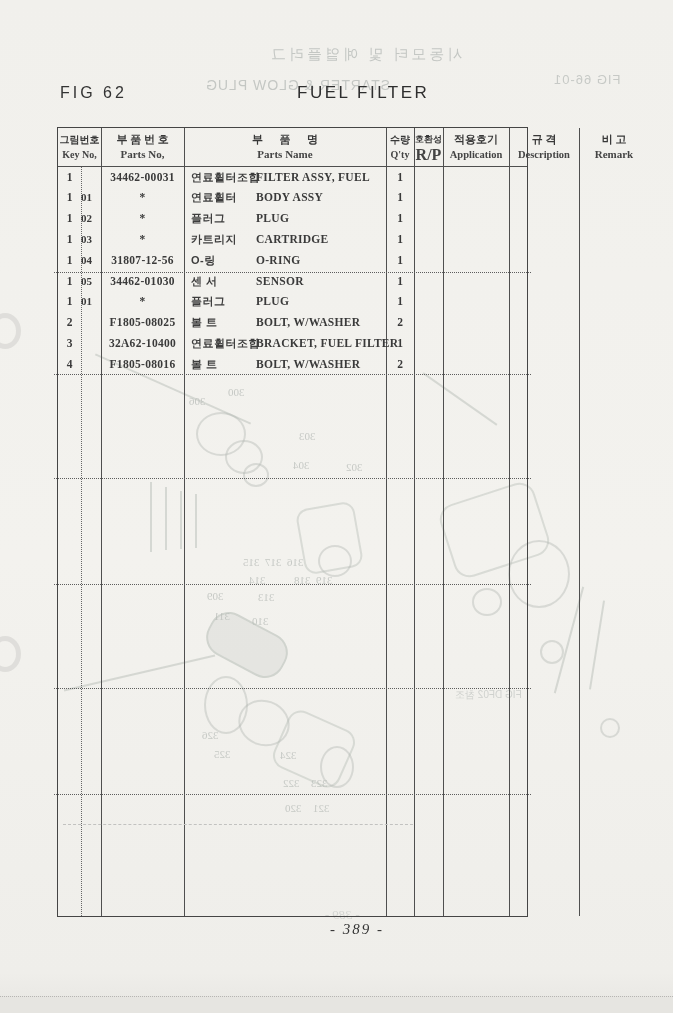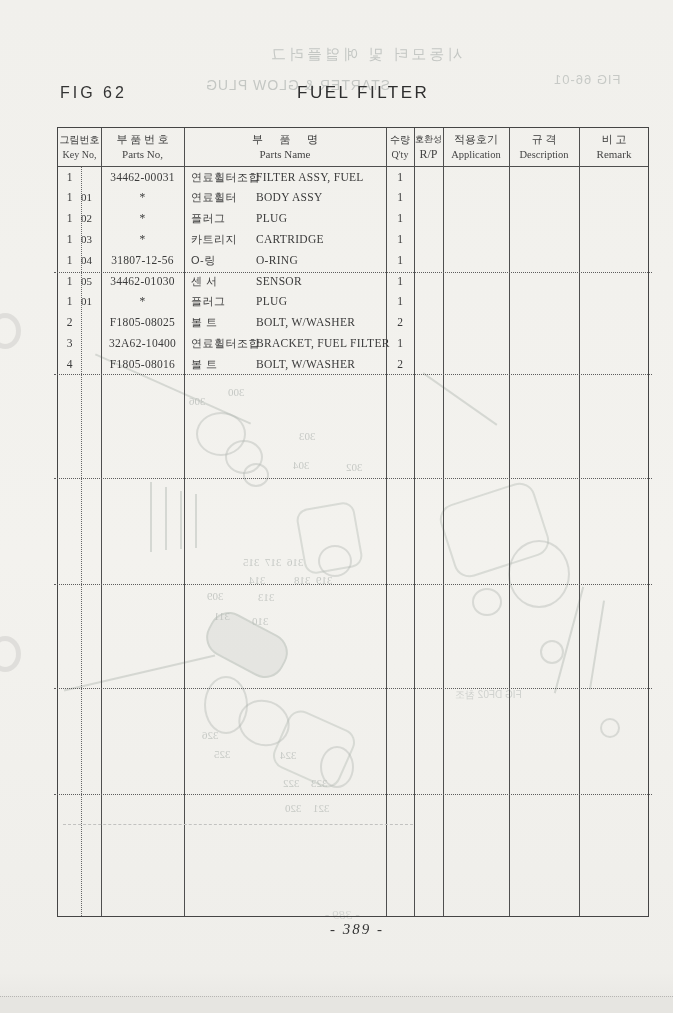--- a/index.html
+++ b/index.html
@@ -17,22 +17,22 @@
   
   .fig-label{position:absolute;left:60px;top:84px;font-family:"Liberation Sans",sans-serif;
              font-size:16px;letter-spacing:3px;color:#333;}
   .title-ko{position:absolute;left:283px;top:53px;font-size:21px;letter-spacing:17px;
             color:#2c2c2c;font-family:"Liberation Sans",sans-serif;white-space:nowrap;}
   .title-en{position:absolute;left:297px;top:83px;font-size:17px;letter-spacing:2.5px;
             color:#2e2e2e;font-family:"Liberation Sans",sans-serif;white-space:nowrap;}
   .pagenum{position:absolute;left:330px;top:921px;font-size:15px;font-style:italic;
            color:#333;letter-spacing:2px;}
   
-  .ptable{position:absolute;left:57px;top:127px;width:592px;height:790px;
-          border:1.5px solid #454545;box-sizing:border-box;}
+  .ptable{position:absolute;left:57px;top:127px;width:471px;height:790px;
+          border:1.5px solid #454545;box-sizing:border-box;font-weight:bold;}
   .vl{position:absolute;top:0;bottom:0;width:1px;background:#4f4f4f;}
   .vl-dot{position:absolute;width:0;border-left:1px dotted #666;top:38px;bottom:0;}
   .hl{position:absolute;left:0;right:0;height:1px;background:#4f4f4f;}
   .hdot{position:absolute;left:-4px;right:-4px;height:0;border-top:1.5px dotted #5d5d5d;}
   .hdot-faint{position:absolute;height:0;border-top:1px dashed #c2c2c0;}
   .hcell{position:absolute;top:0;height:38px;display:flex;flex-direction:column;
          justify-content:center;align-items:center;text-align:center;line-height:15px;}
   .hko{font-size:11px;color:#383838;}
   .hen{font-size:11px;color:#444;font-family:"Liberation Serif",serif;}
   .row{position:absolute;left:0;width:591px;height:21px;line-height:21px;font-size:11.5px;}
@@ -150,21 +150,21 @@
     <div class="hcell" style="left:126px;width:202px;">
       <span class="hko" style="white-space:pre;">부      품      명</span>
       <span class="hen">Parts Name</span>
     </div>
     <div class="hcell" style="left:328px;width:28px;align-items:center;">
       <span class="hko" style="font-size:10px;">수량</span>
       <span class="hen" style="font-size:10px;">Q'ty</span>
     </div>
     <div class="hcell" style="left:356px;width:29px;">
       <span class="hko" style="font-size:9px;">호환성</span>
-      <span class="hen" style="font-size:12px;">R/P</span>
+      <span class="hen" style="font-size:16px;">R/P</span>
     </div>
     <div class="hcell" style="left:385px;width:66px;">
       <span class="hko">적용호기</span>
       <span class="hen" style="font-size:10.5px;">Application</span>
     </div>
     <div class="hcell" style="left:451px;width:70px;">
       <span class="hko">규 격</span>
       <span class="hen" style="font-size:10.5px;">Description</span>
     </div>
     <div class="hcell" style="left:521px;width:70px;">

